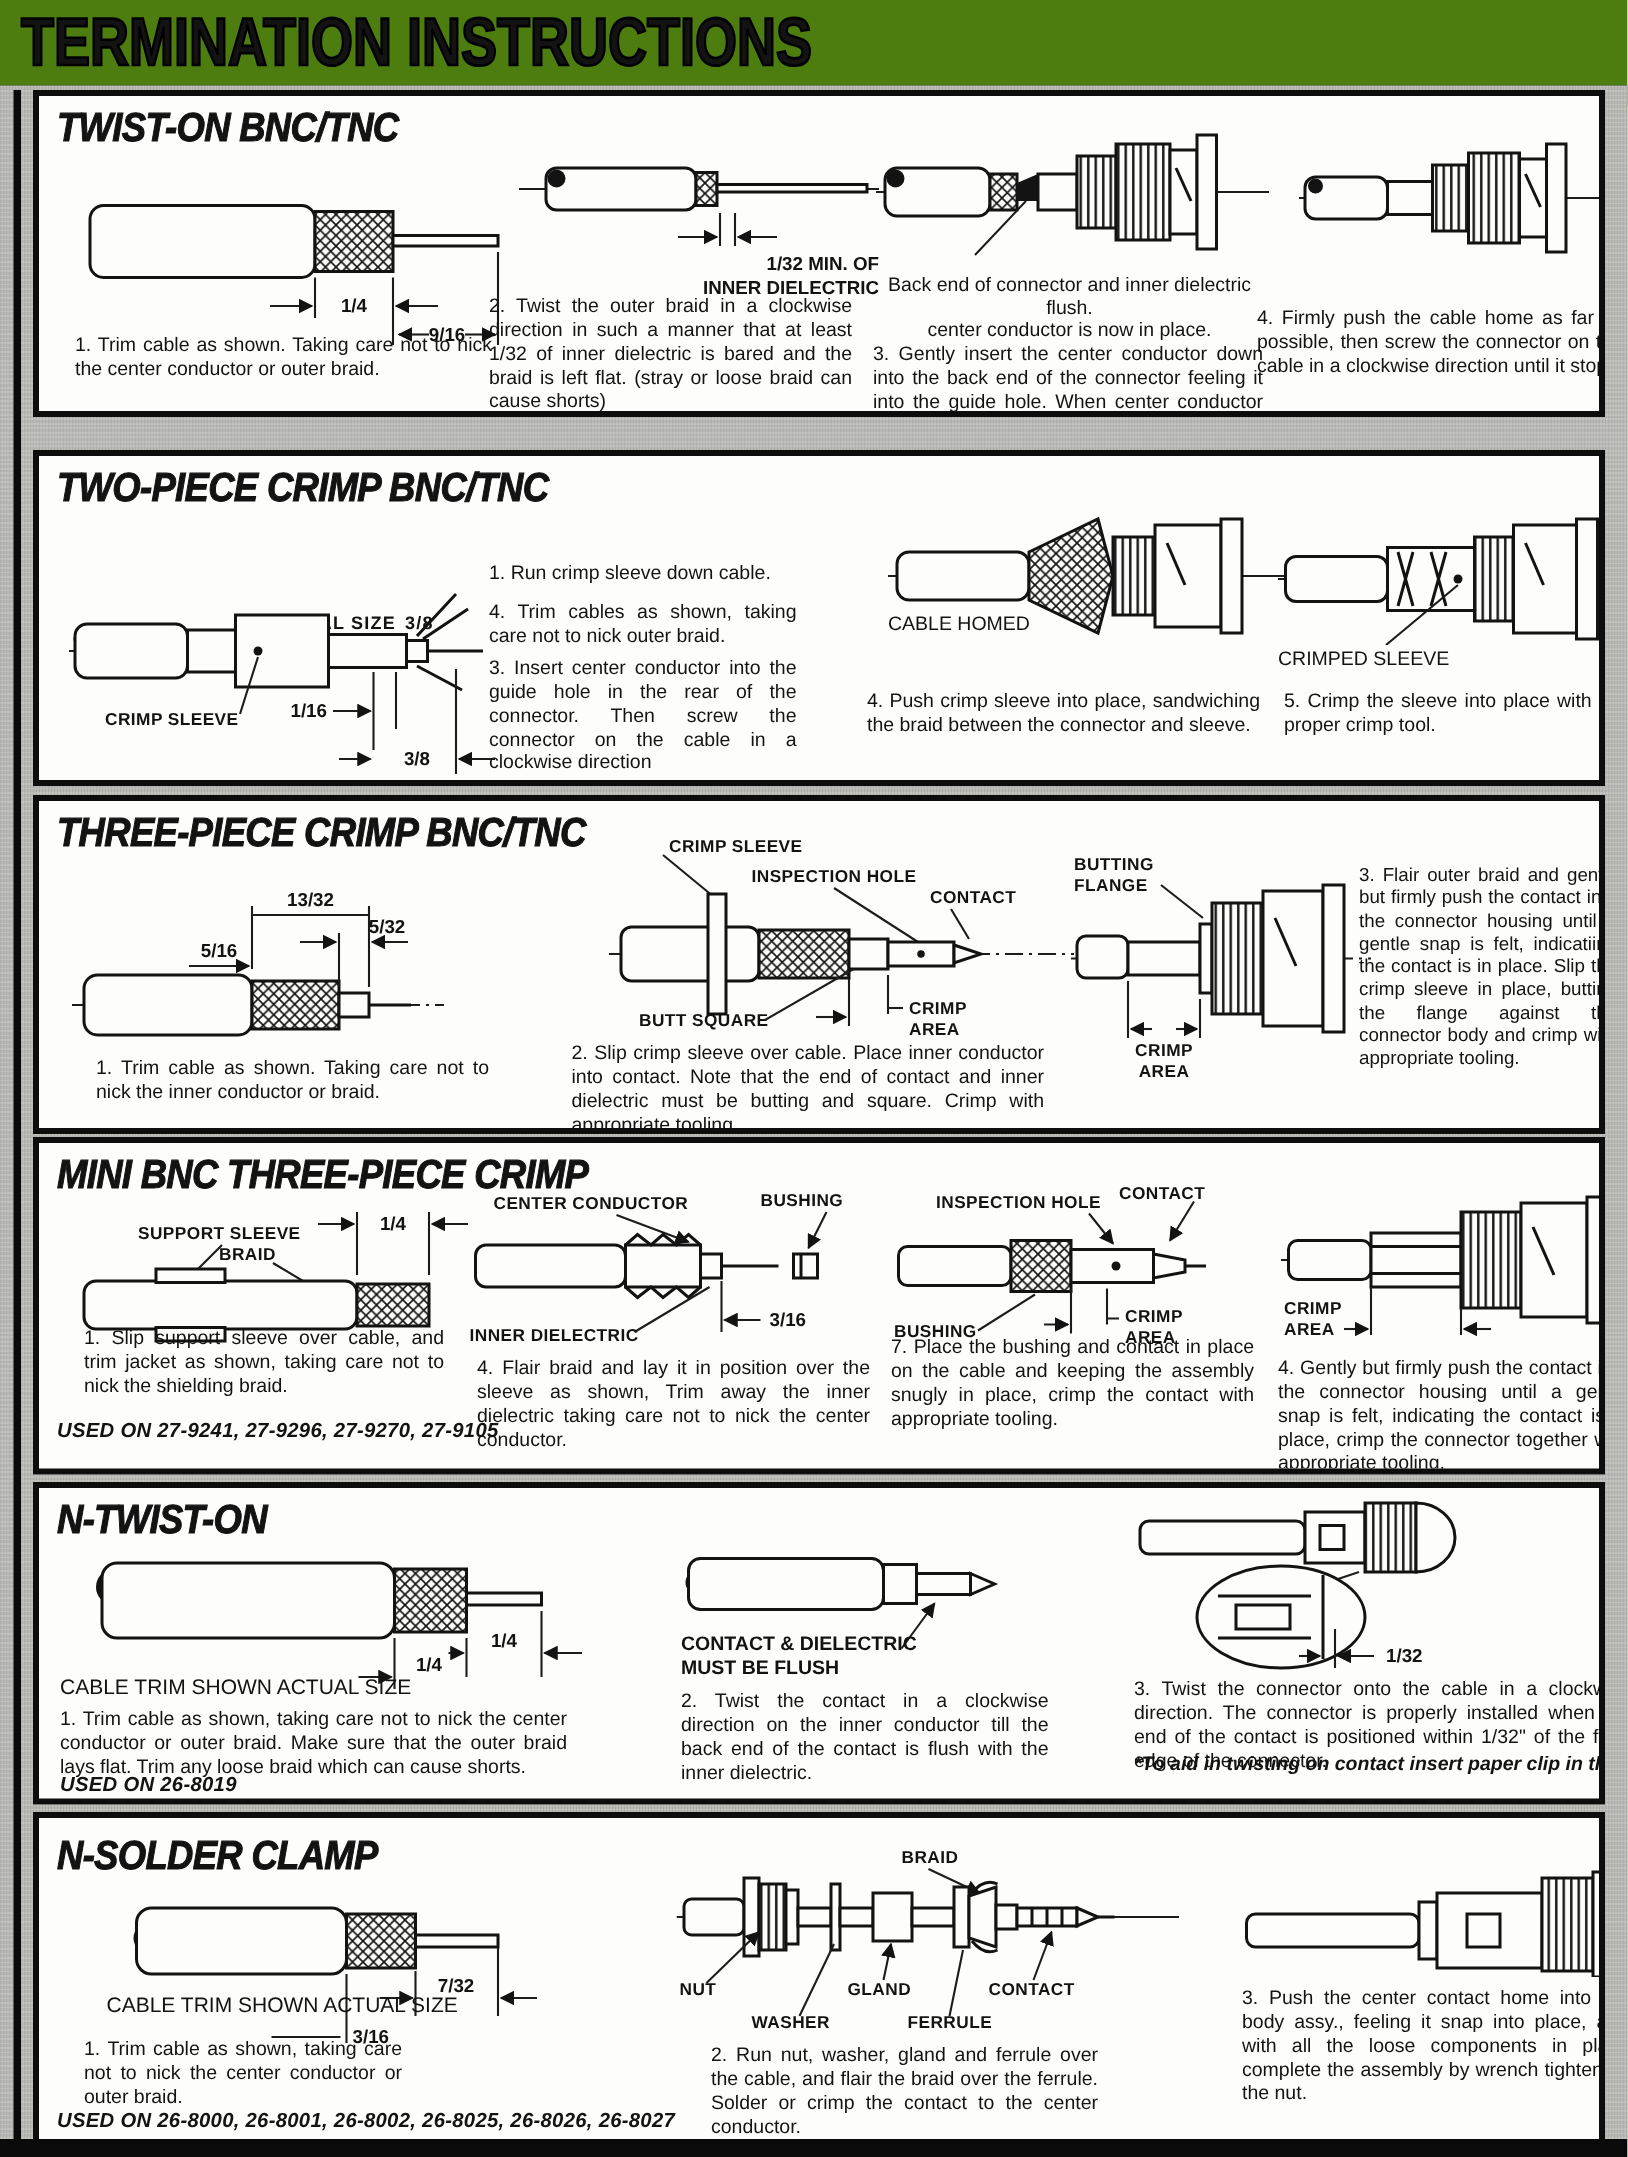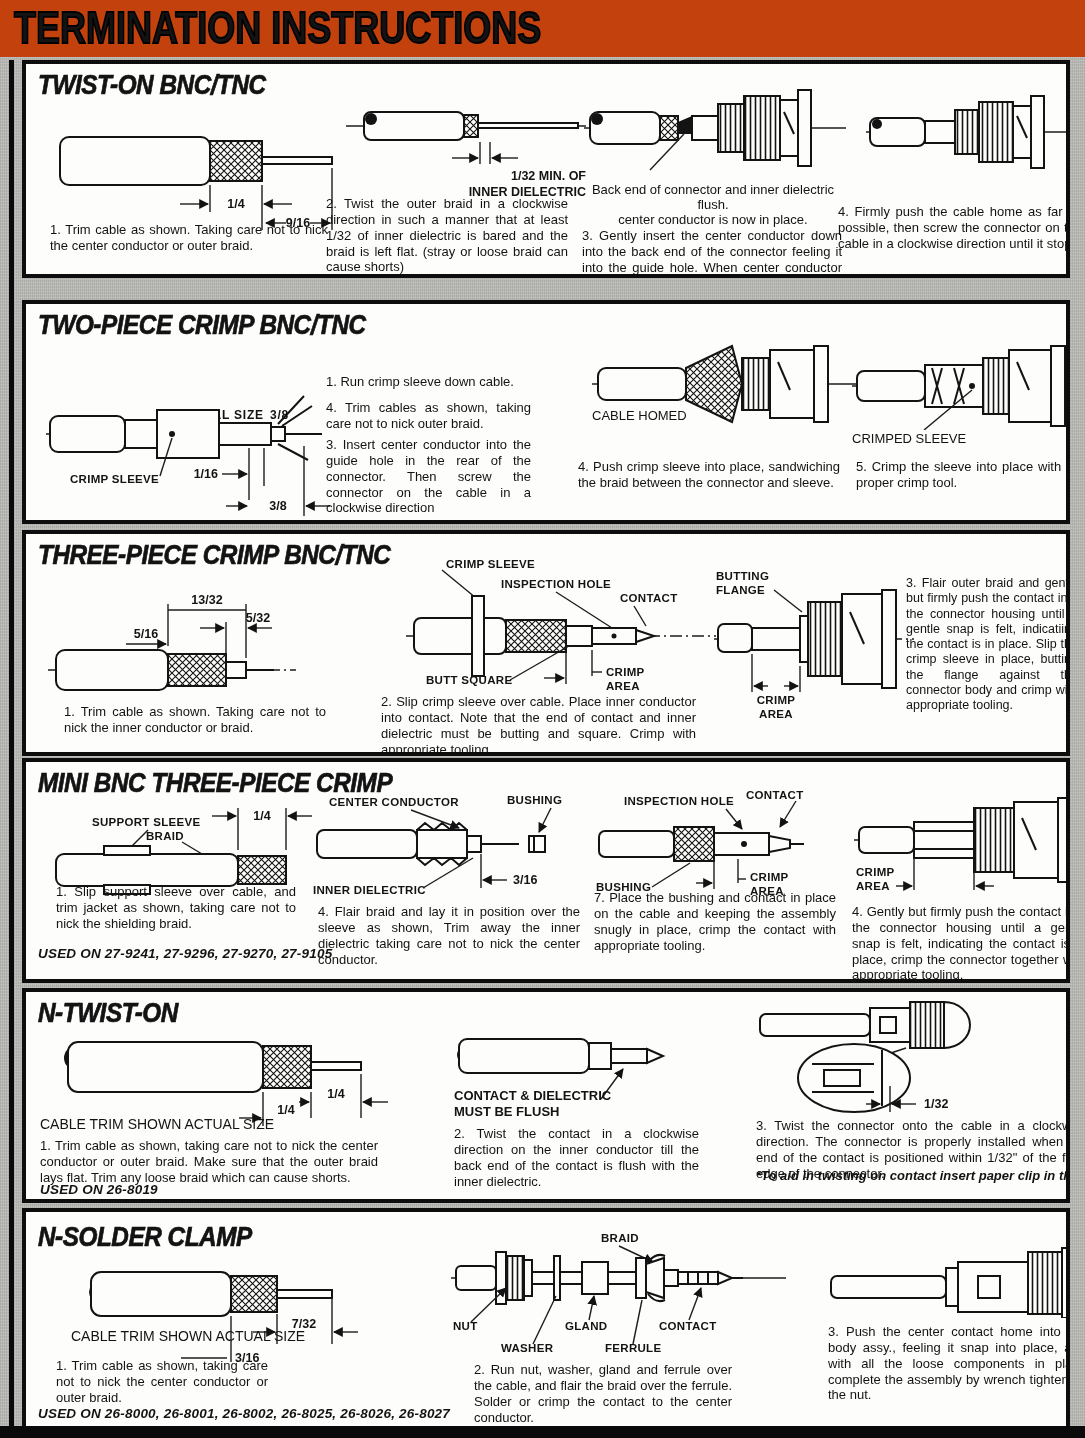--- a/index.html
+++ b/index.html
@@ -1,16 +1,16 @@
 <!DOCTYPE html>
 <html><head>
 <meta charset="utf-8">
 <style>
   html,body{margin:0;padding:0;background:#fff;}
-  .page{position:relative;width:1085px;height:1438px;background:#c2410c;overflow:hidden;
+  .page{position:relative;width:1085px;height:1438px;background:#4d7c0f;overflow:hidden;
         font-family:"Liberation Sans",sans-serif;color:#131313;}
   .graybg{position:absolute;left:0;top:57px;width:1085px;height:1381px;
         background-color:#b8b8b4;
         background-image:repeating-linear-gradient(0deg, rgba(255,255,255,.14) 0 1px, transparent 1px 3px),
                          repeating-linear-gradient(90deg, rgba(0,0,0,.07) 0 1px, transparent 1px 2px);}
   .topbar{position:absolute;left:0;top:57px;width:1085px;height:14px;background:#0a0a0a;}
   .leftrail{position:absolute;left:9px;top:60px;width:5px;height:1378px;background:#0a0a0a;}
   .botbar{position:absolute;left:0;top:1426px;width:1085px;height:12px;background:#0a0a0a;}
   .htitle{position:absolute;left:14px;top:2px;font-size:45px;font-weight:700;white-space:nowrap;
         letter-spacing:0;transform:scaleX(.80);transform-origin:0 0;-webkit-text-stroke:1.8px #000;}

